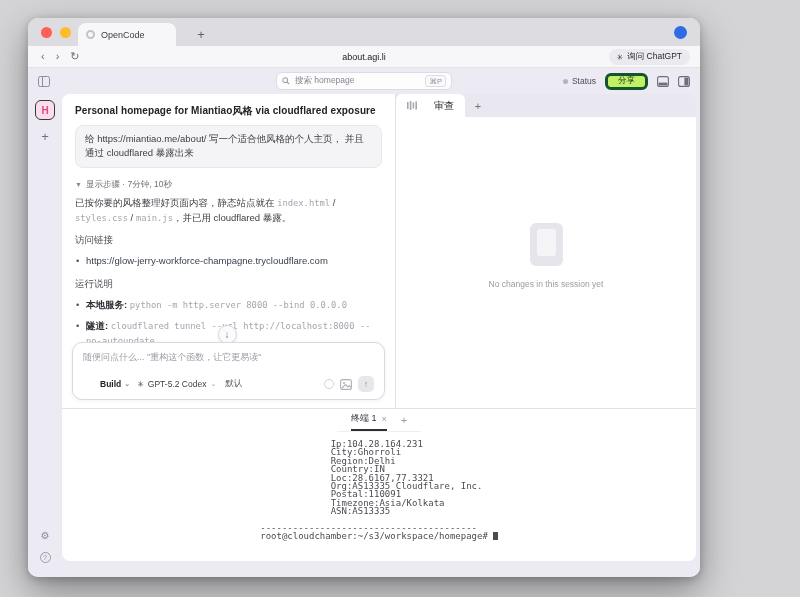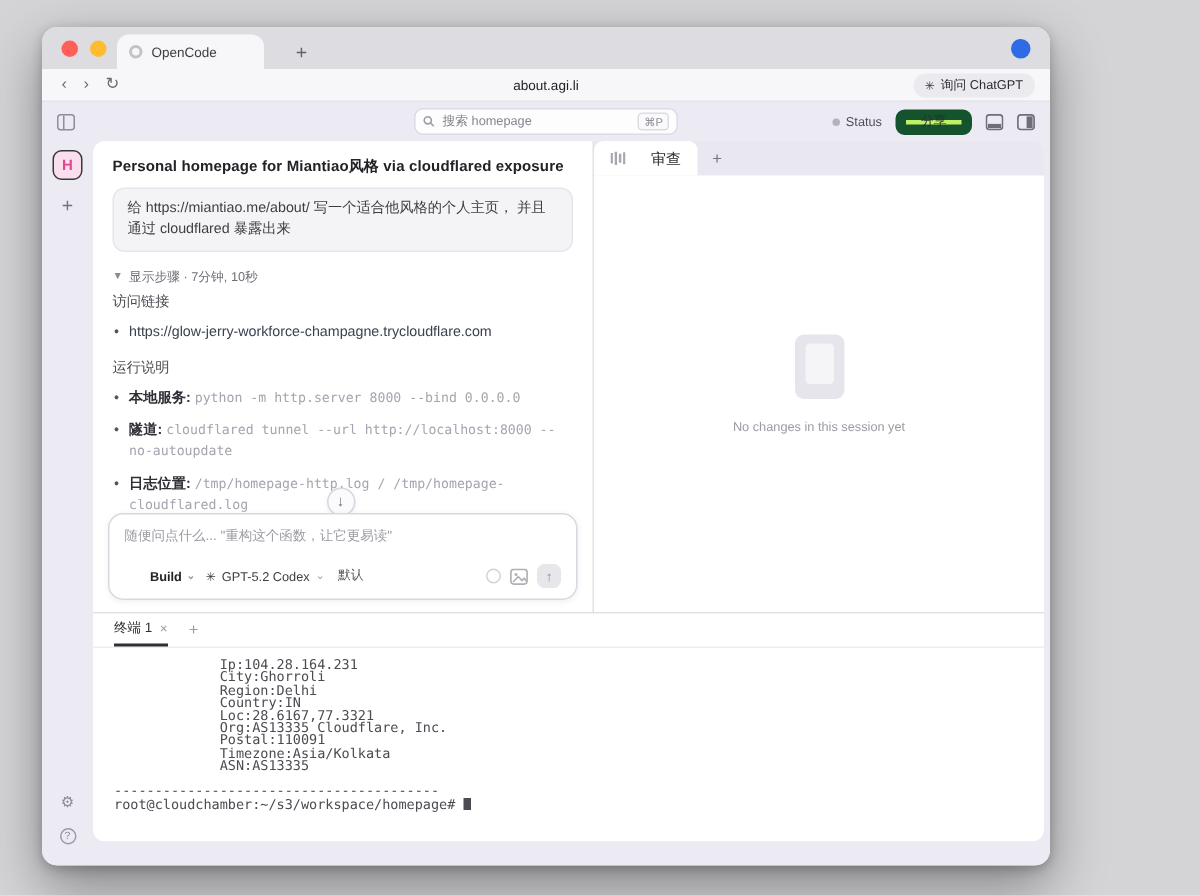--- a/index.html
+++ b/index.html
@@ -37,21 +37,21 @@
   .panel-toggle { width:12px; height:11px; border:1.2px solid #8e8e97; border-radius:2.5px; position:relative; }
   .panel-toggle::after { content:""; position:absolute; left:3px; top:0; bottom:0; width:1.2px; background:#8e8e97; }
   .searchbar { position:absolute; left:50%; transform:translateX(-50%); width:176px; height:18px; background:#fdfdfe;
                border:1px solid #dcdbe3; border-radius:6px; display:flex; align-items:center; gap:5px; padding:0 5px; }
   .searchbar .ph { font-size:8.5px; color:#85858e; flex:1; }
   .kbd { font-size:7.5px; color:#8f909b; border:1px solid #dddce3; border-radius:3px; padding:0.5px 3px; background:#fafafc; }
   .hdr-right { margin-left:auto; display:flex; align-items:center; gap:9px; }
   .status-wrap { display:flex; align-items:center; gap:4px; }
   .status-dot { width:5px; height:5px; border-radius:50%; background:#b3b3bc; }
   .status-txt { font-size:8.5px; color:#4e4e57; }
-  .share-btn { height:17px; padding:0 10px; border:7px solid #14532d; border-radius:6px; background:#bef264;
+  .share-btn { height:17px; padding:0 10px; border:3px solid #14532d; border-radius:6px; background:#bef264;
                font-size:8.5px; color:#2d2d32; display:flex; align-items:center; }
   .mini-icon { color:#6e6e77; display:flex; }
 
   
   .main { flex:1; display:flex; min-height:0; }
   .rail { width:34px; flex:none; display:flex; flex-direction:column; align-items:center; padding-top:6px; }
   .logo-tile { width:20px; height:20px; border-radius:6px; border:1.5px solid #38383f; background:#fbdeed;
                color:#dc4b8d; font-size:10px; font-weight:bold; display:flex; align-items:center; justify-content:center; }
   .rail-plus { margin-top:9px; font-size:13px; color:#73737b; }
   .rail-spacer { flex:1; }
@@ -103,21 +103,21 @@
   .review-tab { background:#fff; border-radius:6px 6px 0 0; display:flex; align-items:center; gap:17px;
                 padding:0 11px; font-size:10px; color:#2b2b30; }
   .review-plus { width:26px; display:flex; align-items:center; justify-content:center; color:#73737b; font-size:11px; }
   .review-body { flex:1; background:#fff; display:flex; flex-direction:column; align-items:center;
                  justify-content:center; gap:13px; padding-bottom:14px; }
   .empty-icon { width:33px; height:43px; border-radius:6px; background:#e5e5eb; position:relative; }
   .empty-icon::after { content:""; position:absolute; left:7px; top:6px; width:19px; height:27px; border-radius:3px; background:#f5f5f8; }
   .empty-text { font-size:8.5px; color:#9b9ba4; }
 
   
-  .terminal { flex:1; background:#fff; border-top:1px solid #e2e1e8; display:flex; flex-direction:column; min-height:0; }
+  .terminal { flex:1; background:#fff; border-top:1px solid #e2e1e8; display:flex; flex-direction:column; min-height:0;align-items:center; }
   .term-tabs { height:23px; flex:none; display:flex; align-items:flex-end; gap:14px; padding:0 14px;
                border-bottom:1px solid #ededf2; }
   .term-tab { display:flex; align-items:center; gap:5px; padding-bottom:4px; border-bottom:2px solid #2e2e34; }
   .term-tab-lbl { font-size:9px; color:#2e2e34; }
   .term-close { font-size:9px; color:#9aa0a8; }
   .term-plus { font-size:11px; color:#9aa0a8; padding-bottom:5px; }
   .term-body { flex:1; padding:8px 14px; overflow:hidden; }
   .term-pre { font-family:"DejaVu Sans Mono", monospace; font-size:9px; line-height:8.4px; color:#4b4b52; white-space:pre; }
   .cursor { display:inline-block; width:4.5px; height:8px; background:#4b4b52; vertical-align:-1px; }
 
@@ -203,20 +203,23 @@
       <div class="workspace">
         <div class="panes">
 
           <div class="chat">
             <div class="chat-title">Personal homepage for Miantiao风格 via cloudflared exposure</div>
             <div class="user-box">给 https://miantiao.me/about/ 写一个适合他风格的个人主页， 并且通过 cloudflared 暴露出来</div>
             <div class="steps-row">
               <span class="tri">▼</span>
               <span>显示步骤 · 7分钟, 10秒</span>
             </div>
+            <div class="para">
+              <span>已按你要的风格整理好页面内容，静态站点就在 </span><code class="code-dim">index.html</code><span> / </span><code class="code-dim">styles.css</code><span> / </span><code class="code-dim">main.js</code><span>，并已用 cloudflared 暴露。</span>
+            </div>
             <div class="sec-head">访问链接</div>
             <div class="bullet">
               <span class="link-url">https://glow-jerry-workforce-champagne.trycloudflare.com</span>
             </div>
             <div class="sec-head" style="margin-top:10px;">运行说明</div>
             <div class="bullet">
               <span class="b-label">本地服务:</span>
               <code class="code-dim">python -m http.server 8000 --bind 0.0.0.0</code>
             </div>
             <div class="bullet">

